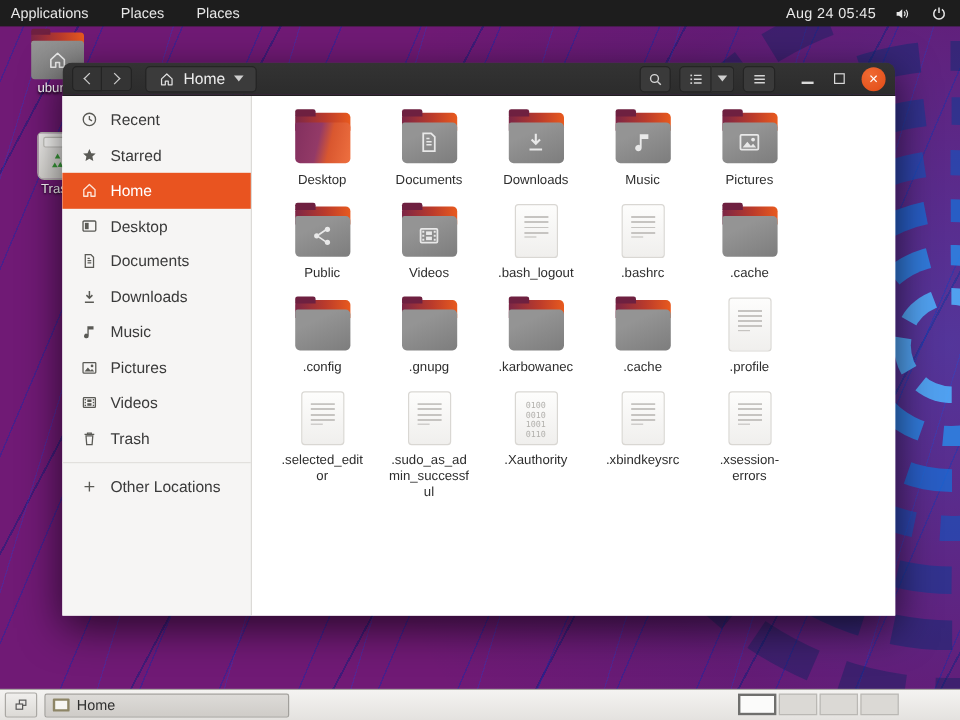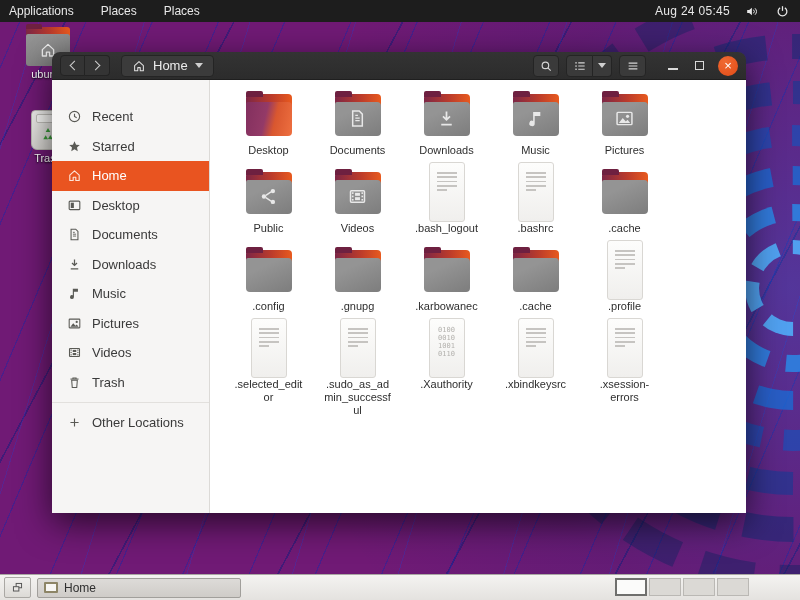--- a/index.html
+++ b/index.html
@@ -81,21 +81,21 @@
   .winctl { display:flex; align-items:center; margin-left:14px; gap:0; }
   .ctl { width:26px; height:22px; display:flex; align-items:center; justify-content:center; }
   .ctl-min-glyph { width:10px; height:2px; background:#d9d9d9; margin-top:7px; }
   .ctl-max-glyph { width:9px; height:9px; border:1.5px solid #d9d9d9; }
   .ctl-close { width:20px; height:20px; border-radius:50%; background:radial-gradient(circle at 35% 30%, #f06a32, #e14b17);
     display:flex; align-items:center; justify-content:center; color:#fff; font-size:13px; line-height:1; margin-left:6px; }
 
   .win-body { flex:1; display:flex; min-height:0; background:#fff; }
 
   
-  .sidebar { width:158px; background:#f6f5f4; border-right:1px solid #dcdad7; padding-top:22px;
+  .sidebar { width:158px; background:#f6f5f4; border-right:1px solid #dcdad7; padding-top:5px;
     display:flex; flex-direction:column; }
   .side-item { height:29.5px; display:flex; align-items:center; gap:10px; padding-left:15px;
     font-size:13px; color:#3a3a3a; }
   .side-item svg { width:15px; height:15px; color:#5a5document5, color:#5a5a55; color:#5a5a55; flex:none; }
   .side-item.selected { background:#e95420; color:#fff; }
   .side-item.selected svg { color:#fde4d8; }
   .side-sep { height:1px; background:#e2e0dd; margin:5px 0; }
 
   
   .content { flex:1; background:#fff; padding:8px 0 0 14px; display:flex; flex-wrap:wrap;
@@ -106,21 +106,21 @@
     max-width:70px; overflow-wrap:anywhere; word-wrap:break-word; }
   .folder { width:46px; height:37px; position:relative; margin-top:6px; }
   .folder .f-back { position:absolute; top:-5px; left:0; right:0; height:15px; border-radius:4px 4px 0 0;
     background:linear-gradient(90deg,#7c2646,#bb3b2b 55%,#e85a1e); }
   .folder .f-back::before { content:''; position:absolute; top:-3px; left:0; width:17px; height:6px;
     background:#6e2040; border-radius:2px 2px 0 0; }
   .folder .f-front { position:absolute; top:3px; left:0; right:0; bottom:0; border-radius:2px 4px 4px 4px;
     background:linear-gradient(155deg,#949494 30%,#7d7d7d); display:flex; align-items:center; justify-content:center; }
   .folder.accent .f-front { background:linear-gradient(103deg,#822f5e 0%,#933a67 42%,#d9572f 62%,#ee7040 100%); }
   .folder .f-front svg { width:21px; height:21px; color:rgba(255,255,255,.8); }
-  .filedoc { width:36px; height:60px; background:linear-gradient(180deg,#fdfdfc,#f0efed);
+  .filedoc { width:36px; height:45px; background:linear-gradient(180deg,#fdfdfc,#f0efed);
     border:1px solid #d9d7d3; border-radius:3px; position:relative; }
   .filedoc .lines { position:absolute; left:7px; right:7px; top:9px; height:15px;
     background:repeating-linear-gradient(180deg,#c6c4c1 0 1.6px,transparent 1.6px 4.4px); }
   .filedoc .lines::after { content:''; position:absolute; left:0; top:17px; width:10px; height:1.6px; background:#c6c4c1; }
   .filedoc .bin-text { position:absolute; left:0; right:0; top:7px; text-align:center;
     font-family:"DejaVu Sans Mono", monospace; font-size:7px; line-height:8px; color:#b3b1ad; white-space:pre-line; }
 
   
   .taskbar { position:absolute; left:0; bottom:0; width:800px; height:26px; z-index:30;
     background:linear-gradient(180deg,#f4f3f1,#e4e2df); border-top:1px solid #a9a7a3;

